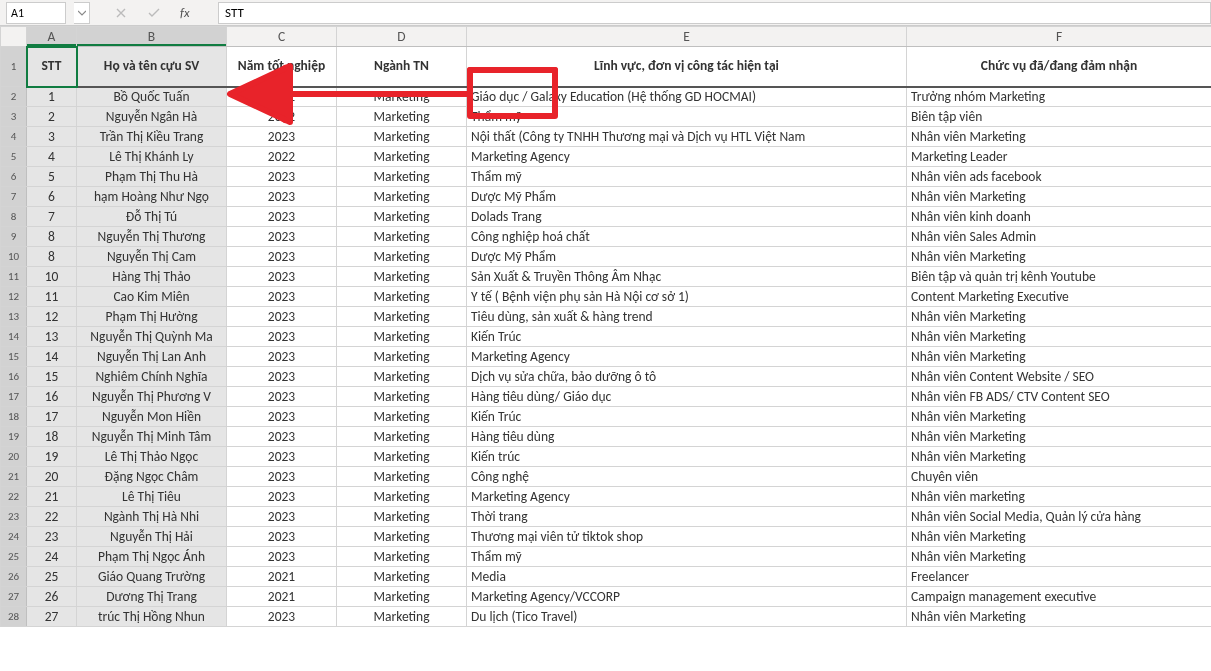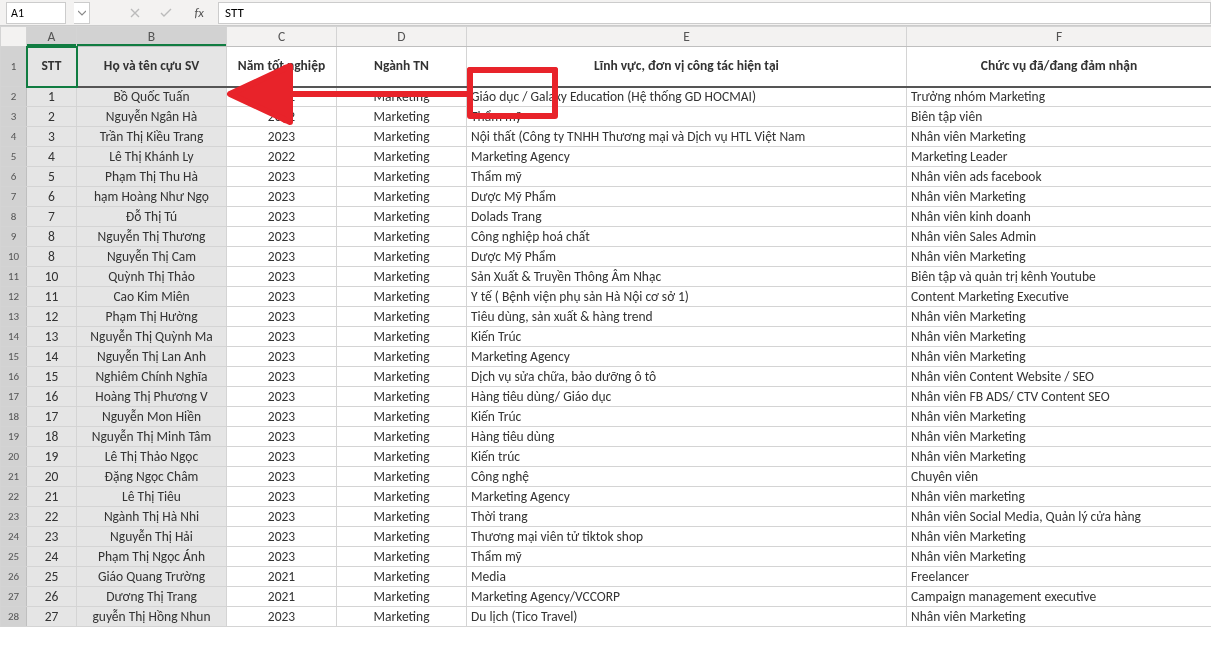--- a/index.html
+++ b/index.html
@@ -40,21 +40,21 @@
     align-items: center;
     justify-content: center;
     color: #666;
   }
   .fb-sep { width: 10px; }
   .fb-btn {
     width: 24px;
     height: 22px;
     display: flex;
     align-items: center;
-    justify-content: flex-end;
+    justify-content: flex-start;
     color: #999;
     font-size: 13px;
   }
   .fb-btn.fx { font-style: italic; color: #555; }
   .formula-input {
     flex: 1;
     height: 22px;
     margin-left: 6px;
     border: 1px solid #ccc;
     background: #fff;
@@ -276,21 +276,21 @@
           <td class="sel center">8</td>
           <td class="sel center">Nguyễn Thị Cam</td>
           <td class="center">2023</td>
           <td class="center">Marketing</td>
           <td>Dược Mỹ Phẩm</td>
           <td>Nhân viên Marketing</td>
         </tr>
         <tr>
           <th class="row-h sel-row">11</th>
           <td class="sel center">10</td>
-          <td class="sel center">Quỳnh Thị Thảo</td>
+          <td class="sel center">Hàng Thị Thảo</td>
           <td class="center">2023</td>
           <td class="center">Marketing</td>
           <td>Sản Xuất &amp; Truyền Thông Âm Nhạc</td>
           <td>Biên tập và quản trị kênh Youtube</td>
         </tr>
         <tr>
           <th class="row-h sel-row">12</th>
           <td class="sel center">11</td>
           <td class="sel center">Cao Kim Miên</td>
           <td class="center">2023</td>
@@ -330,21 +330,21 @@
           <td class="sel center">15</td>
           <td class="sel center">Nghiêm Chính Nghĩa</td>
           <td class="center">2023</td>
           <td class="center">Marketing</td>
           <td>Dịch vụ sửa chữa, bảo dưỡng ô tô</td>
           <td>Nhân viên Content Website / SEO</td>
         </tr>
         <tr>
           <th class="row-h sel-row">17</th>
           <td class="sel center">16</td>
-          <td class="sel center">Hoàng Thị Phương V</td>
+          <td class="sel center">Nguyễn Thị Phương V</td>
           <td class="center">2023</td>
           <td class="center">Marketing</td>
           <td>Hàng tiêu dùng/ Giáo dục</td>
           <td>Nhân viên FB ADS/ CTV Content SEO</td>
         </tr>
         <tr>
           <th class="row-h sel-row">18</th>
           <td class="sel center">17</td>
           <td class="sel center">Nguyễn Mon Hiền</td>
           <td class="center">2023</td>
@@ -429,21 +429,21 @@
           <td class="sel center">26</td>
           <td class="sel center">Dương Thị Trang</td>
           <td class="center">2021</td>
           <td class="center">Marketing</td>
           <td>Marketing Agency/VCCORP</td>
           <td>Campaign management executive</td>
         </tr>
         <tr>
           <th class="row-h sel-row">28</th>
           <td class="sel center">27</td>
-          <td class="sel center">guyễn Thị Hồng Nhun</td>
+          <td class="sel center">trúc Thị Hồng Nhun</td>
           <td class="center">2023</td>
           <td class="center">Marketing</td>
           <td>Du lịch (Tico Travel)</td>
           <td>Nhân viên Marketing</td>
         </tr>
       </tbody>
   </table>
 
   <svg class="arrow-annot" style="left:190px; top:28px;" width="370" height="80" viewBox="0 0 370 80">
     <path d="M365 16 L365 62 L280 62 L280 40 L60 40 L95 14 L60 40 L95 66" fill="none" stroke="#e8232a" stroke-width="6" stroke-linejoin="round" stroke-linecap="round"></path>

